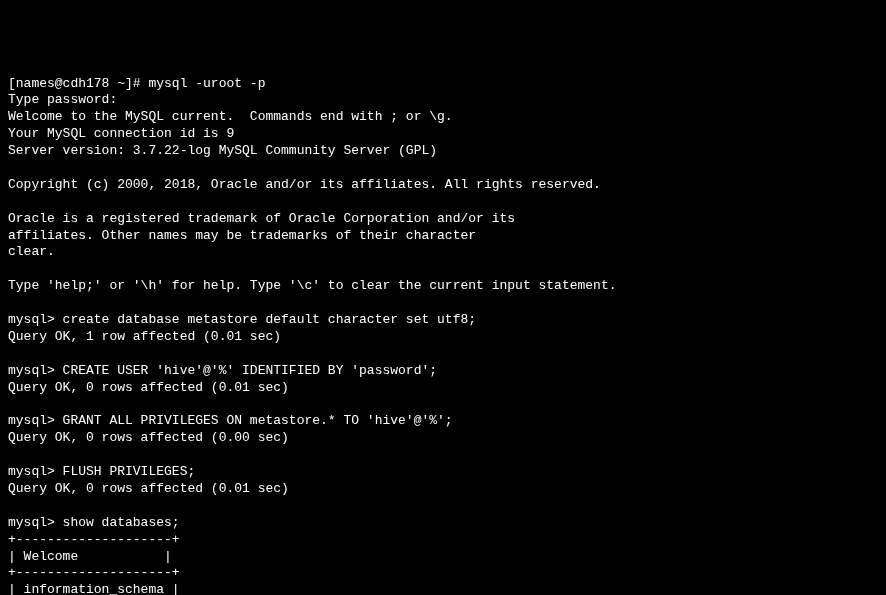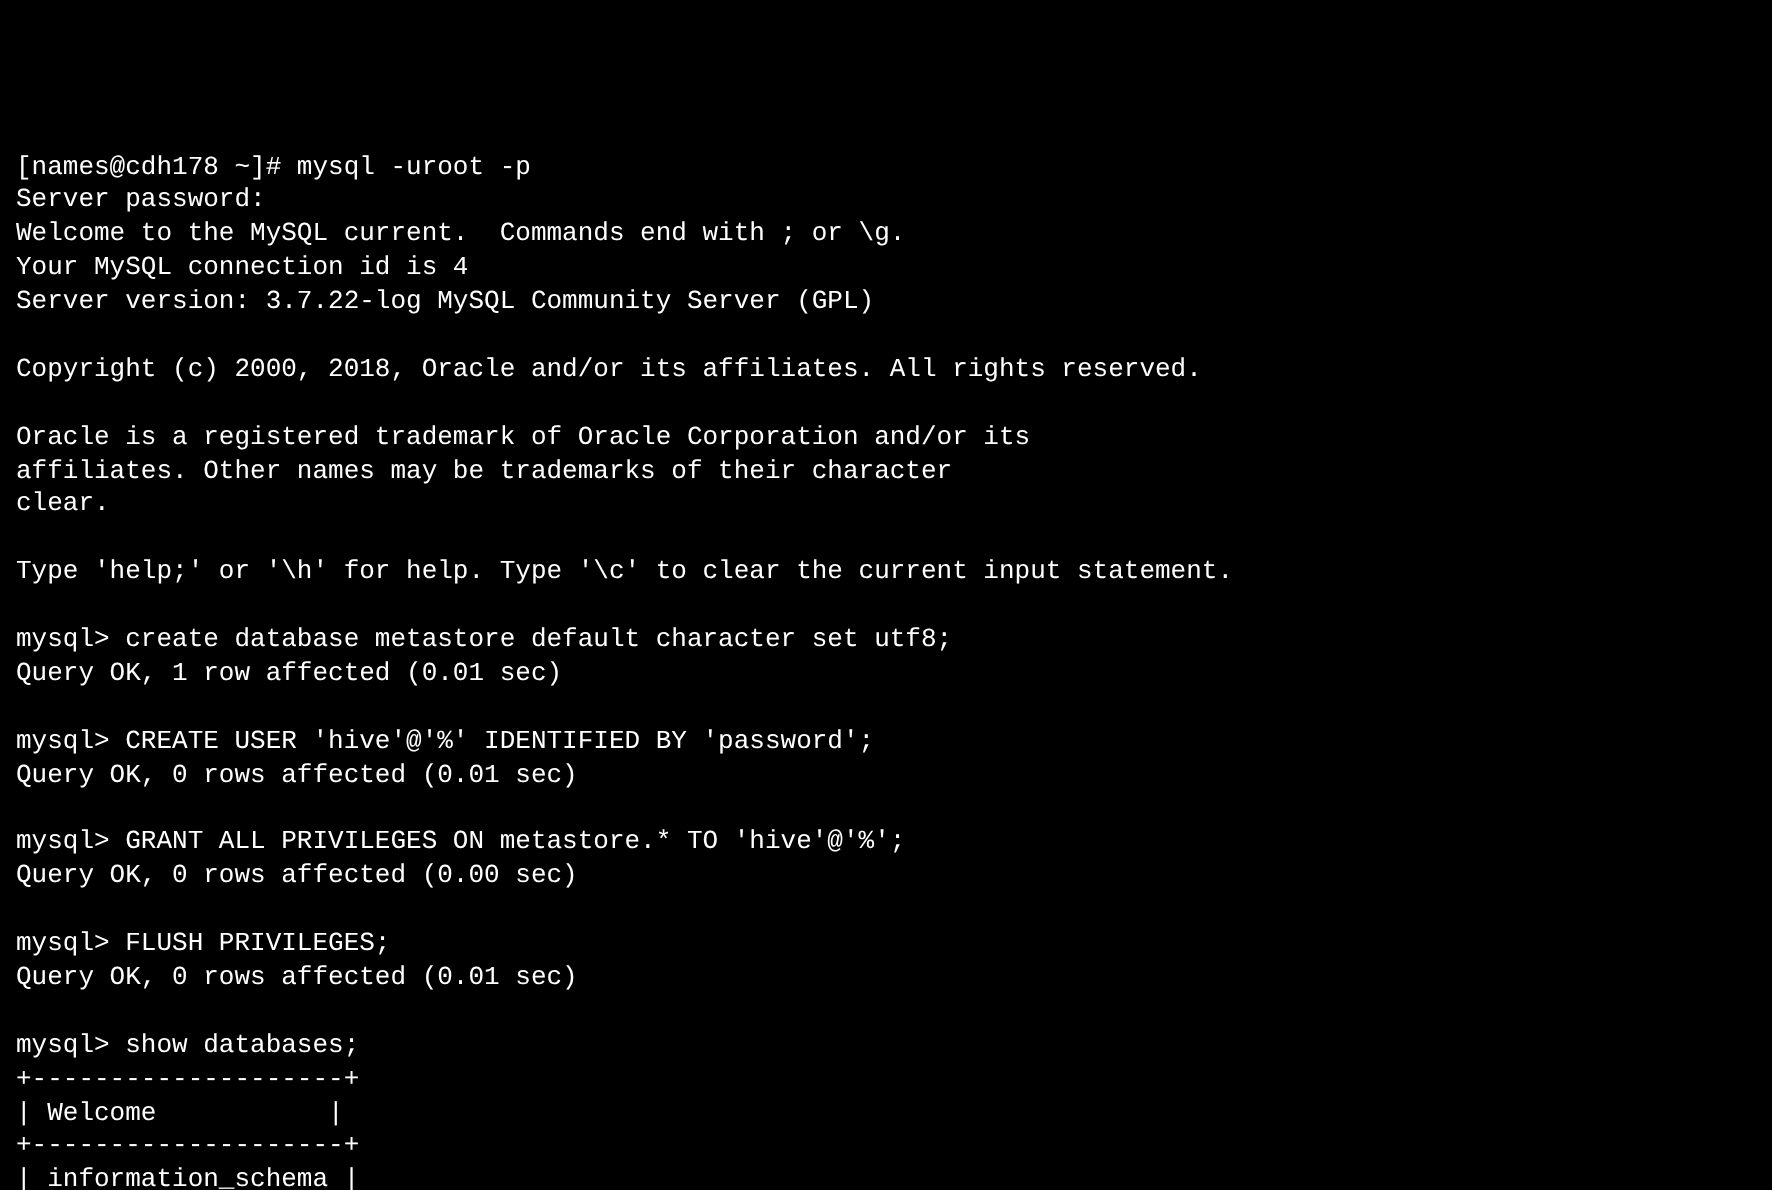--- a/index.html
+++ b/index.html
@@ -12,23 +12,23 @@
       line-height: 1.3;
       white-space: pre;
     }
   </style>
 </head>
 <body>
 
 
 
 <div id="term"><span>[names@cdh178 ~]# mysql -uroot -p</span>
-<span>Server password:</span>
+<span>Type password:</span>
 <span>Welcome to the MySQL current.  Commands end with ; or \g.</span>
-<span>Your MySQL connection id is 4</span>
+<span>Your MySQL connection id is 9</span>
 <span>Server version: 3.7.22-log MySQL Community Server (GPL)</span>
 <span></span>
 <span>Copyright (c) 2000, 2018, Oracle and/or its affiliates. All rights reserved.</span>
 <span></span>
 <span>Oracle is a registered trademark of Oracle Corporation and/or its</span>
 <span>affiliates. Other names may be trademarks of their character</span>
 <span>clear.</span>
 <span></span>
 <span>Type 'help;' or '\h' for help. Type '\c' to clear the current input statement.</span>
 <span></span>

